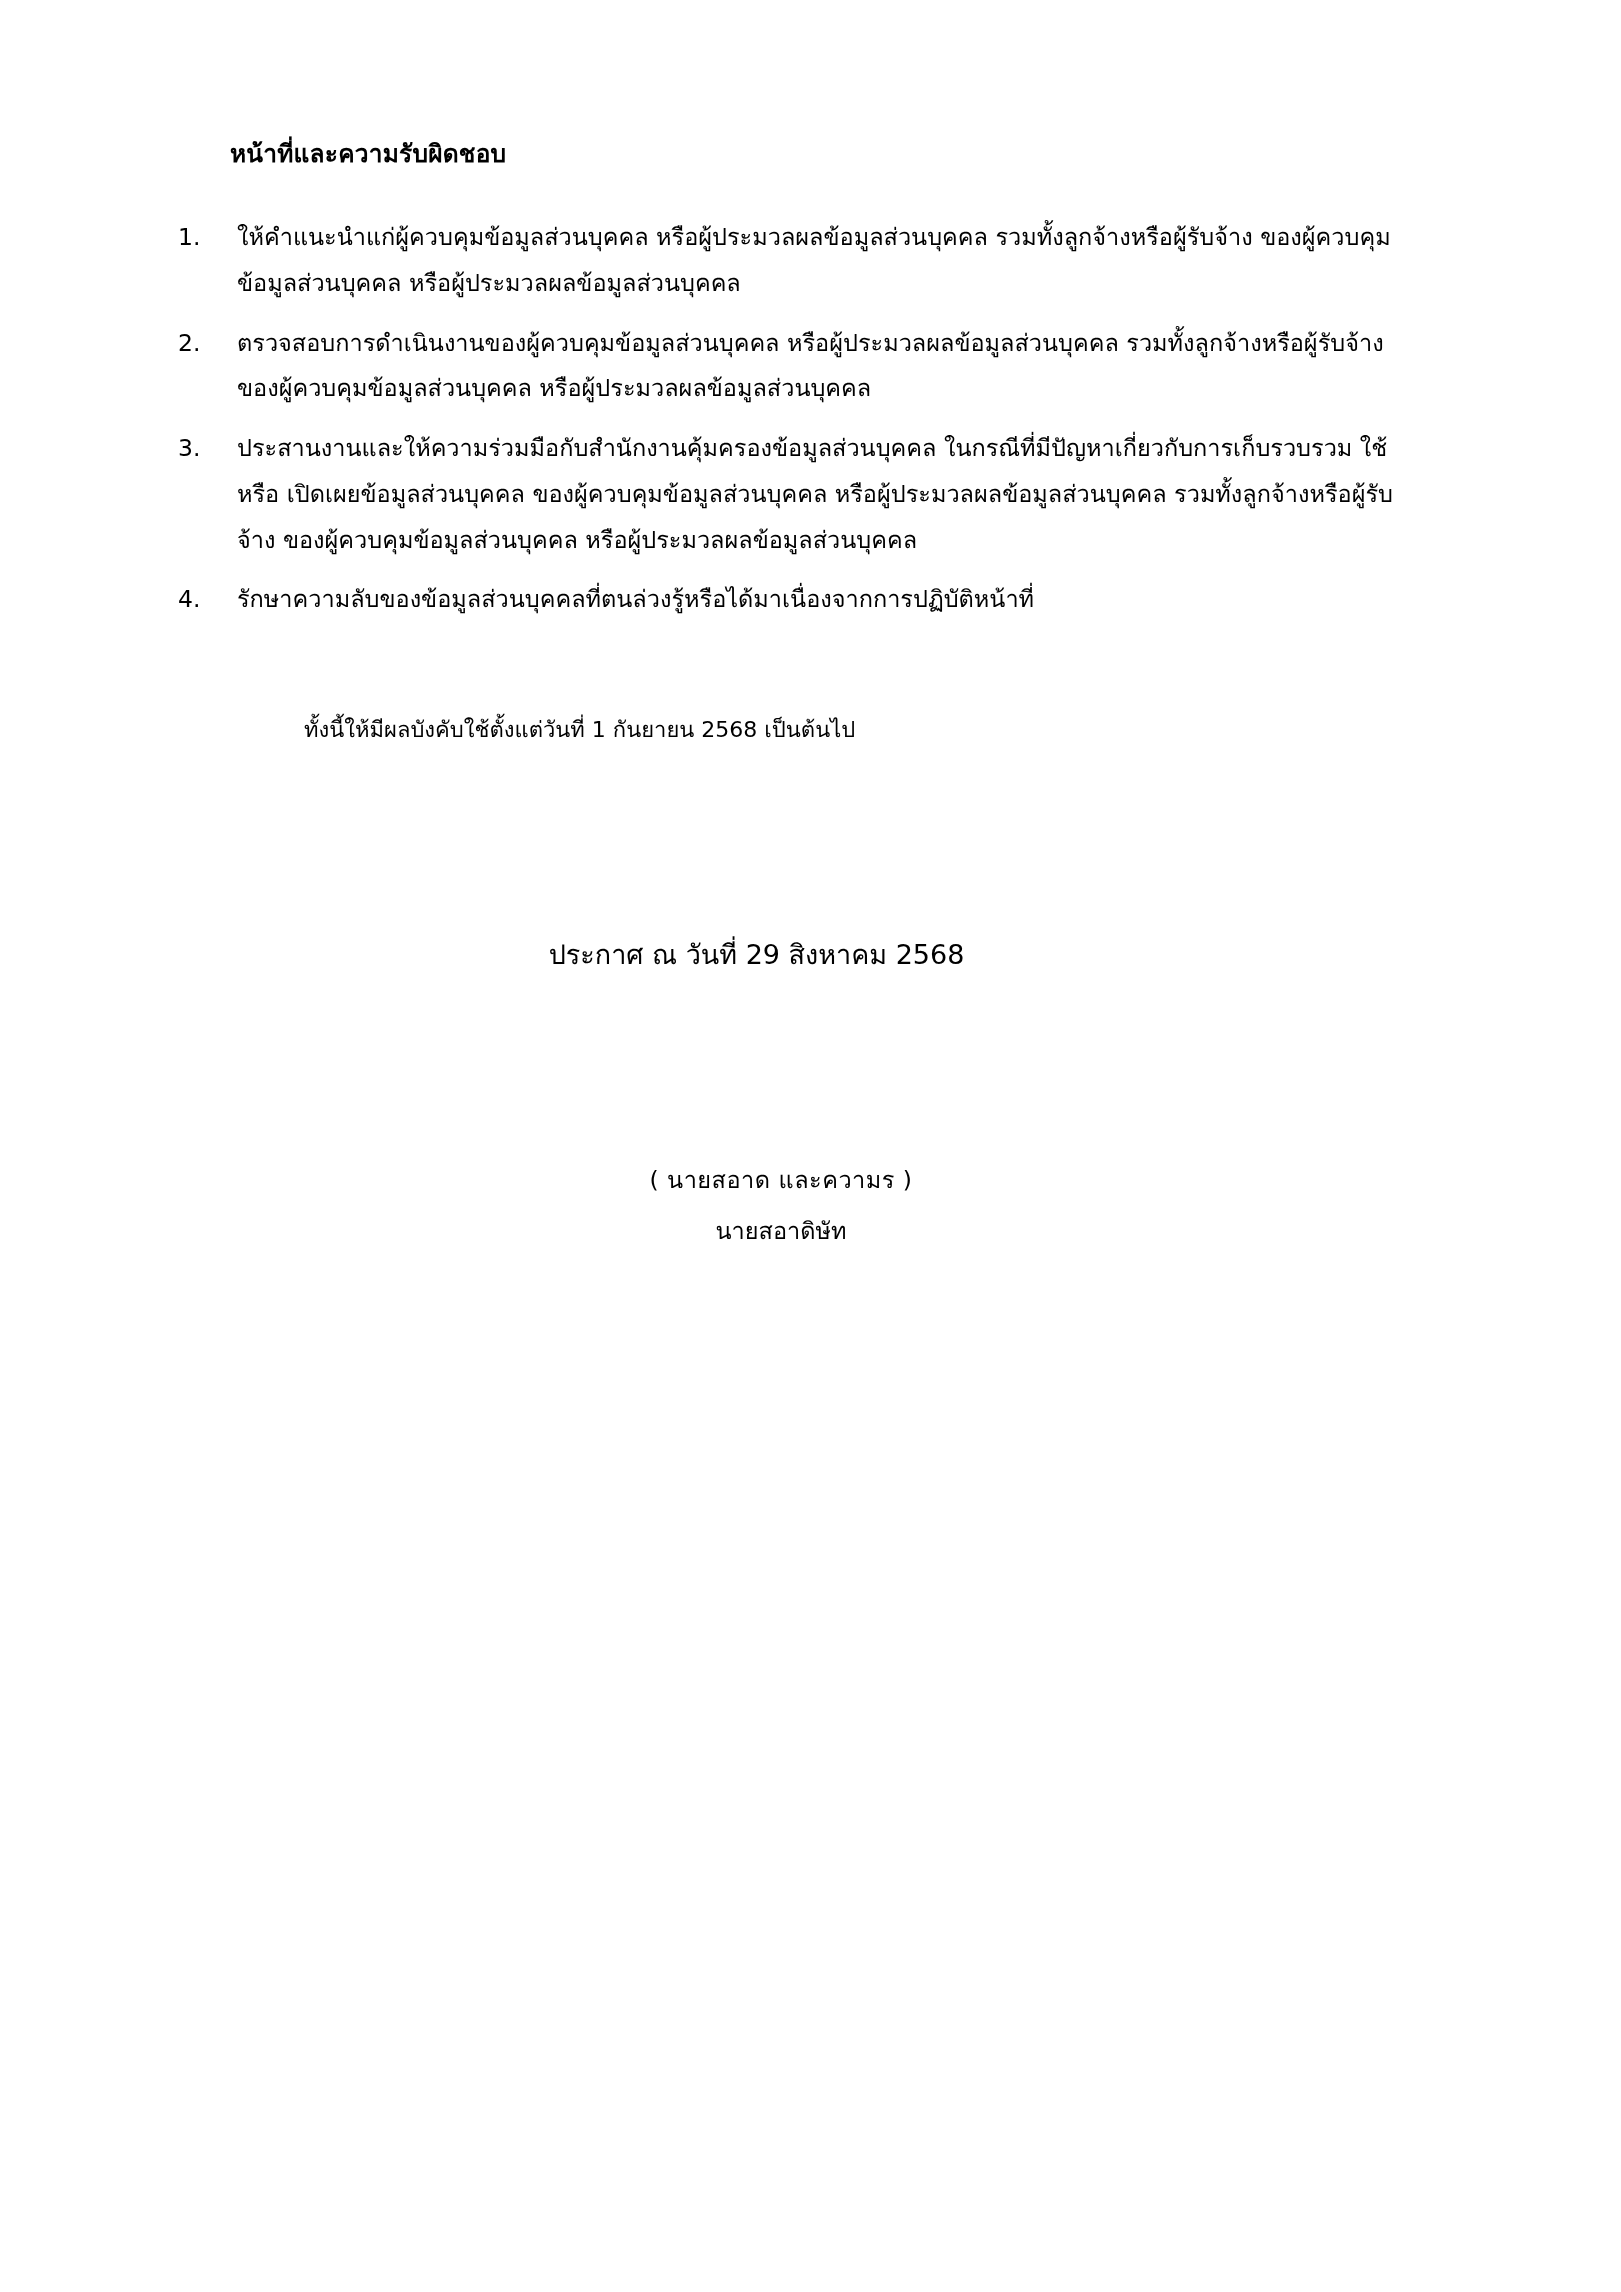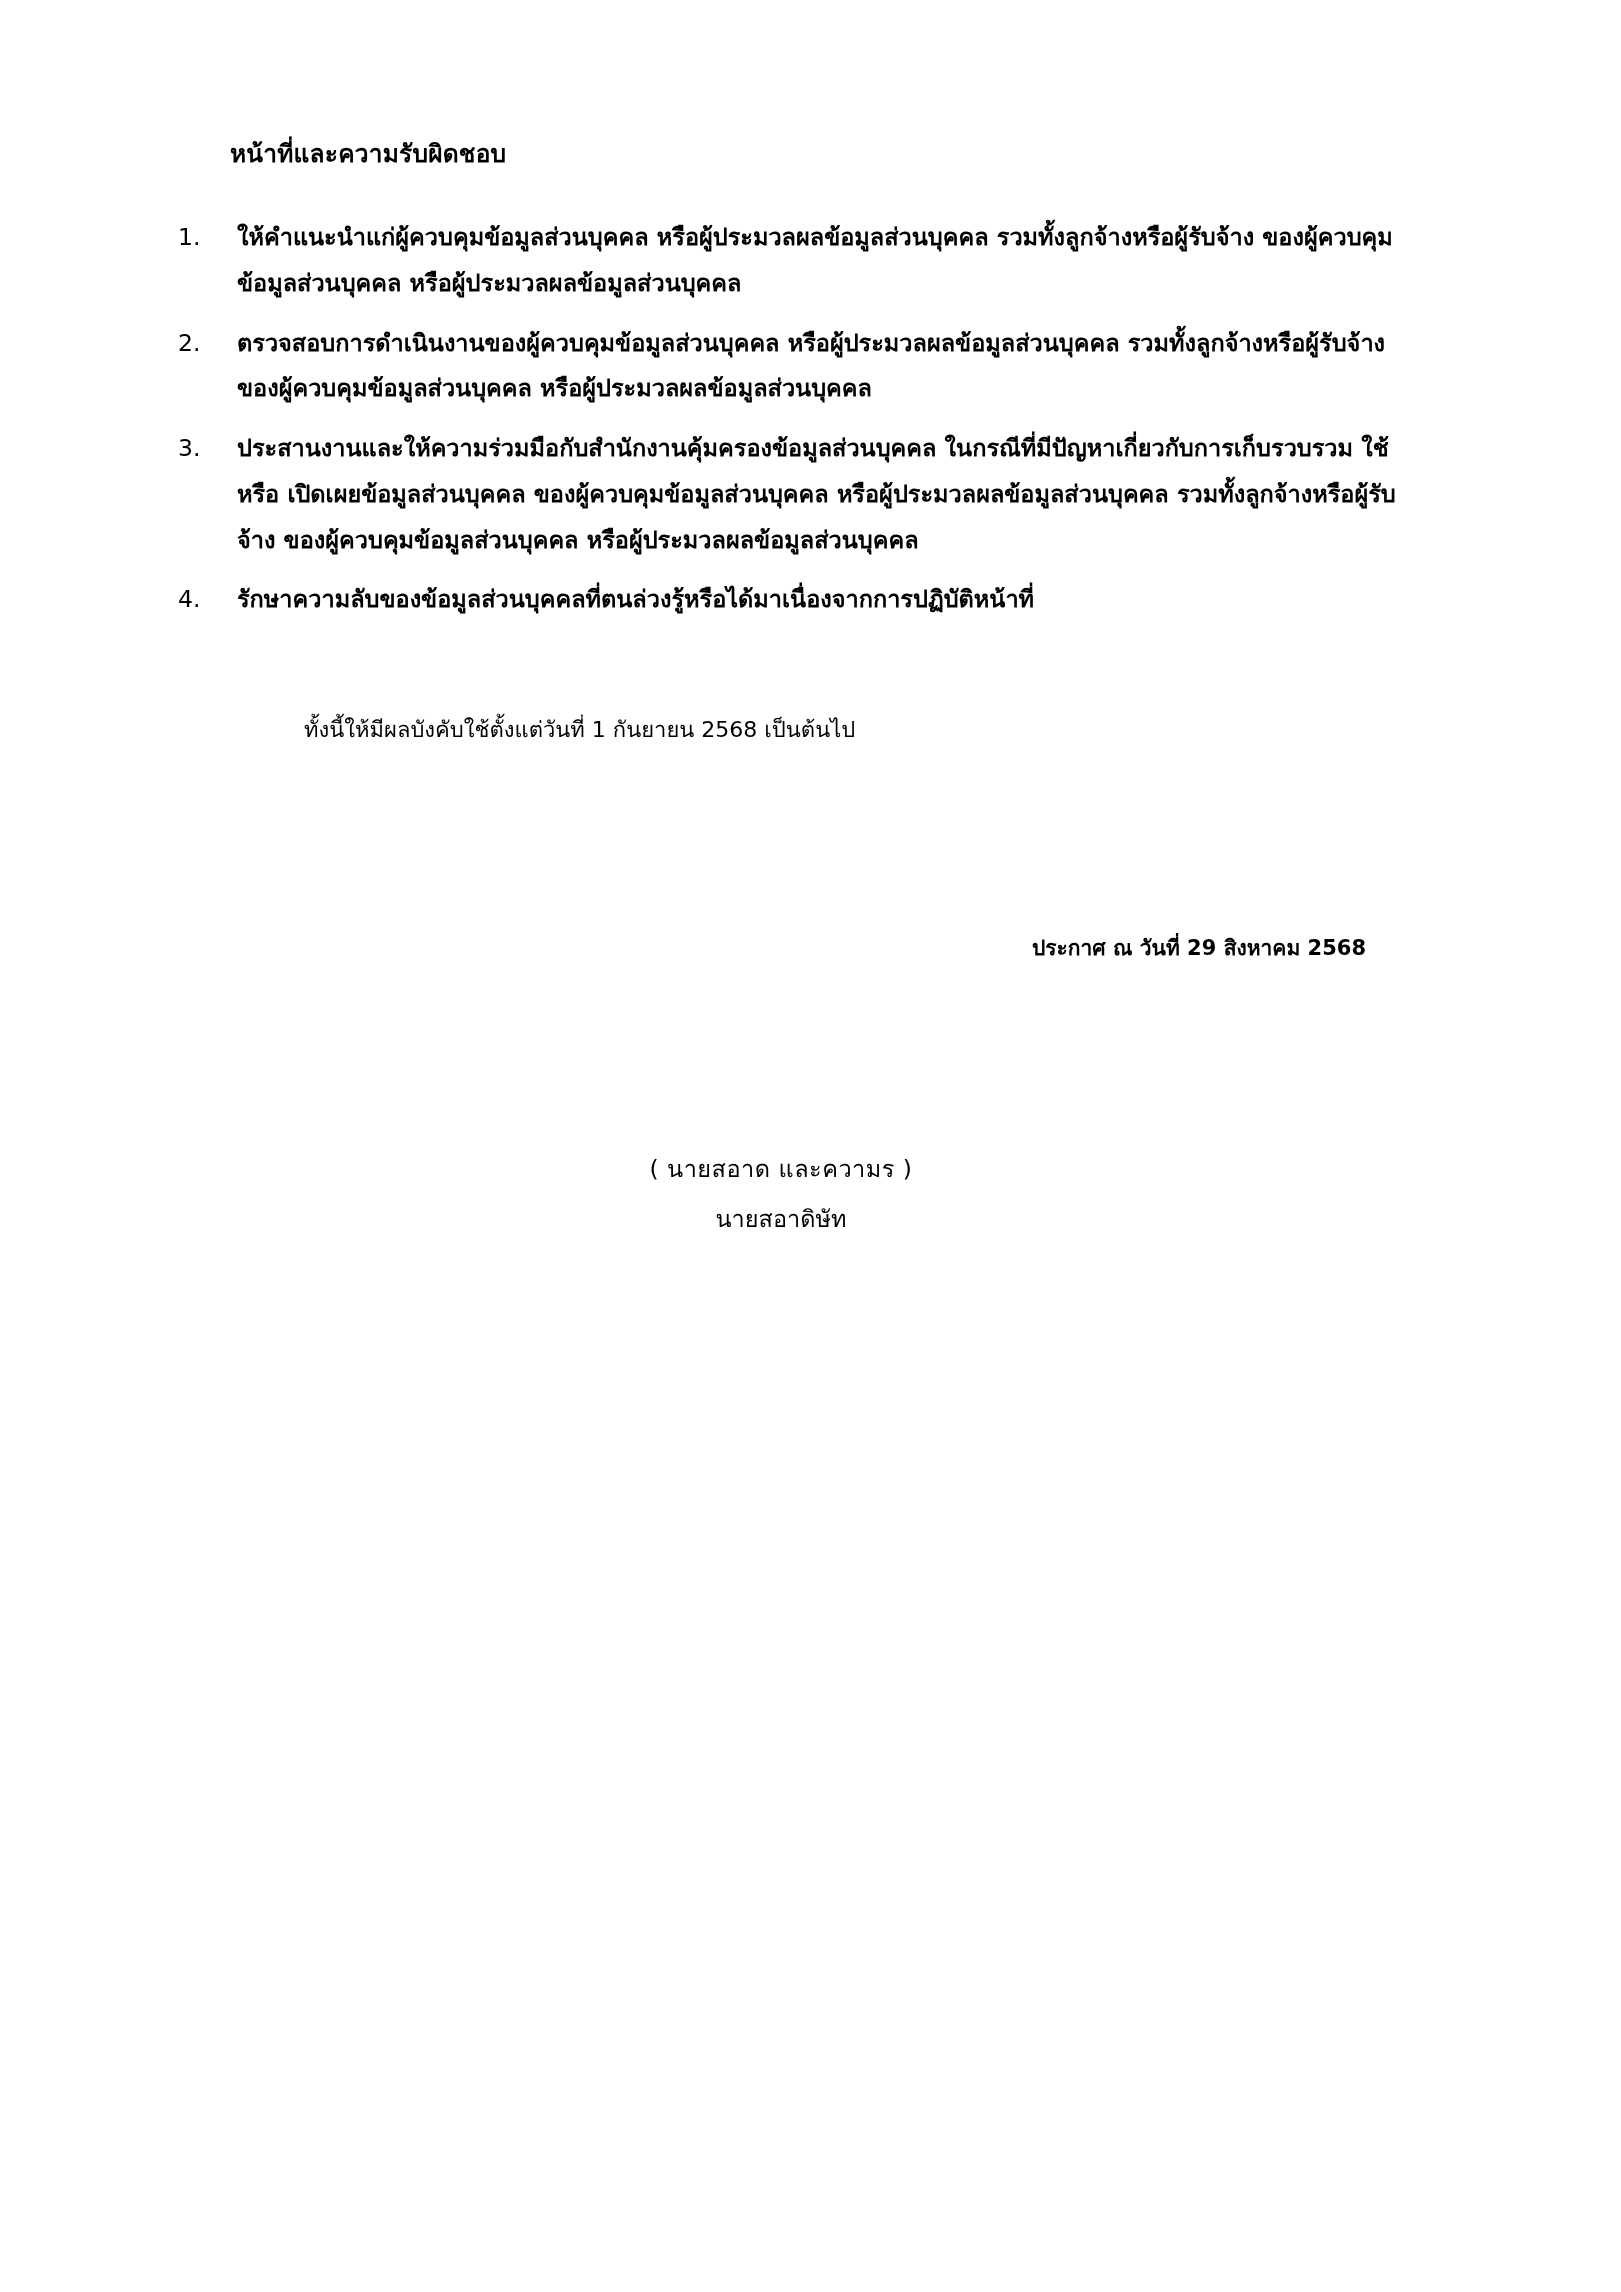--- a/index.html
+++ b/index.html
@@ -47,34 +47,32 @@
     left: 31px;
     top: 0;
     width: 47px;
     text-align: left;
     font-size: 23.5px;
     line-height: 1.95;
   }
   ol.clause-list > li .body {
     display: block;
     max-width: 1191px;
-    font-weight: bold;
   }
   .effective-line {
     font-size: 22px;
     line-height: 1.9;
     margin: 86px 0 0 157px;
   }
   .announce-line {
-    font-size: 21px;
+    font-size: 27px;
     line-height: 1.9;
     margin: 178px 0 0 0;
-    text-align: right;
+    text-align: center;
     padding-right: 108px;
-    font-weight: bold;
   }
   .signature-block {
     margin-top: 178px;
     text-align: center;
     padding-right: 59px;
   }
   .signature-name {
     font-size: 23.5px;
     line-height: 1.9;
     letter-spacing: 0.5px;

